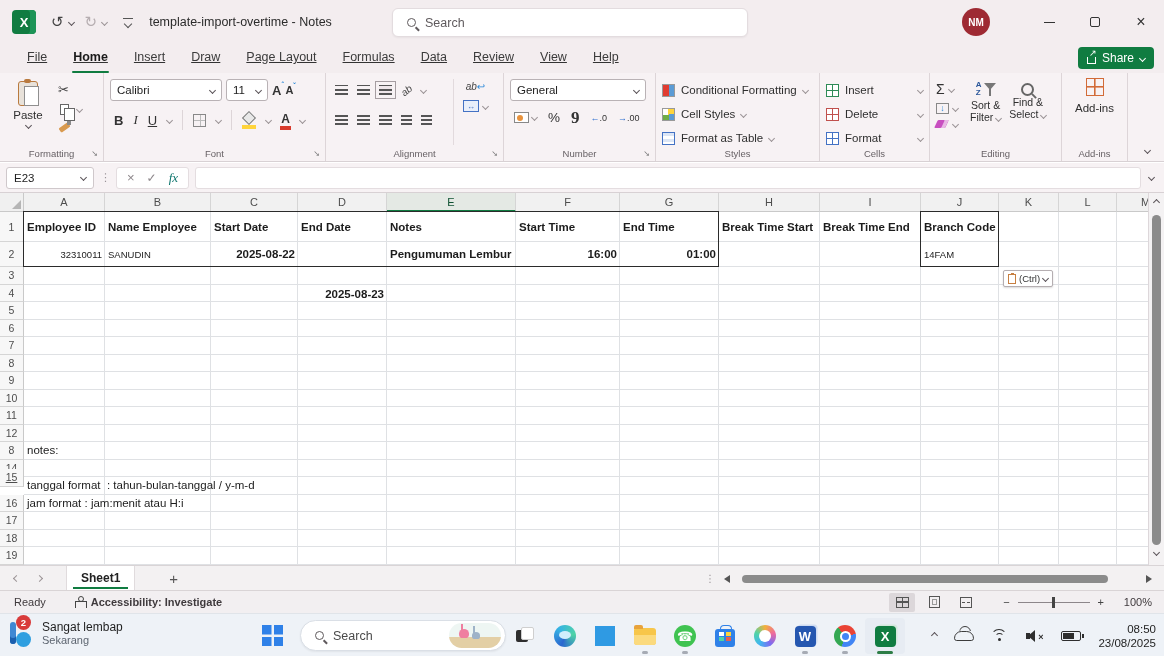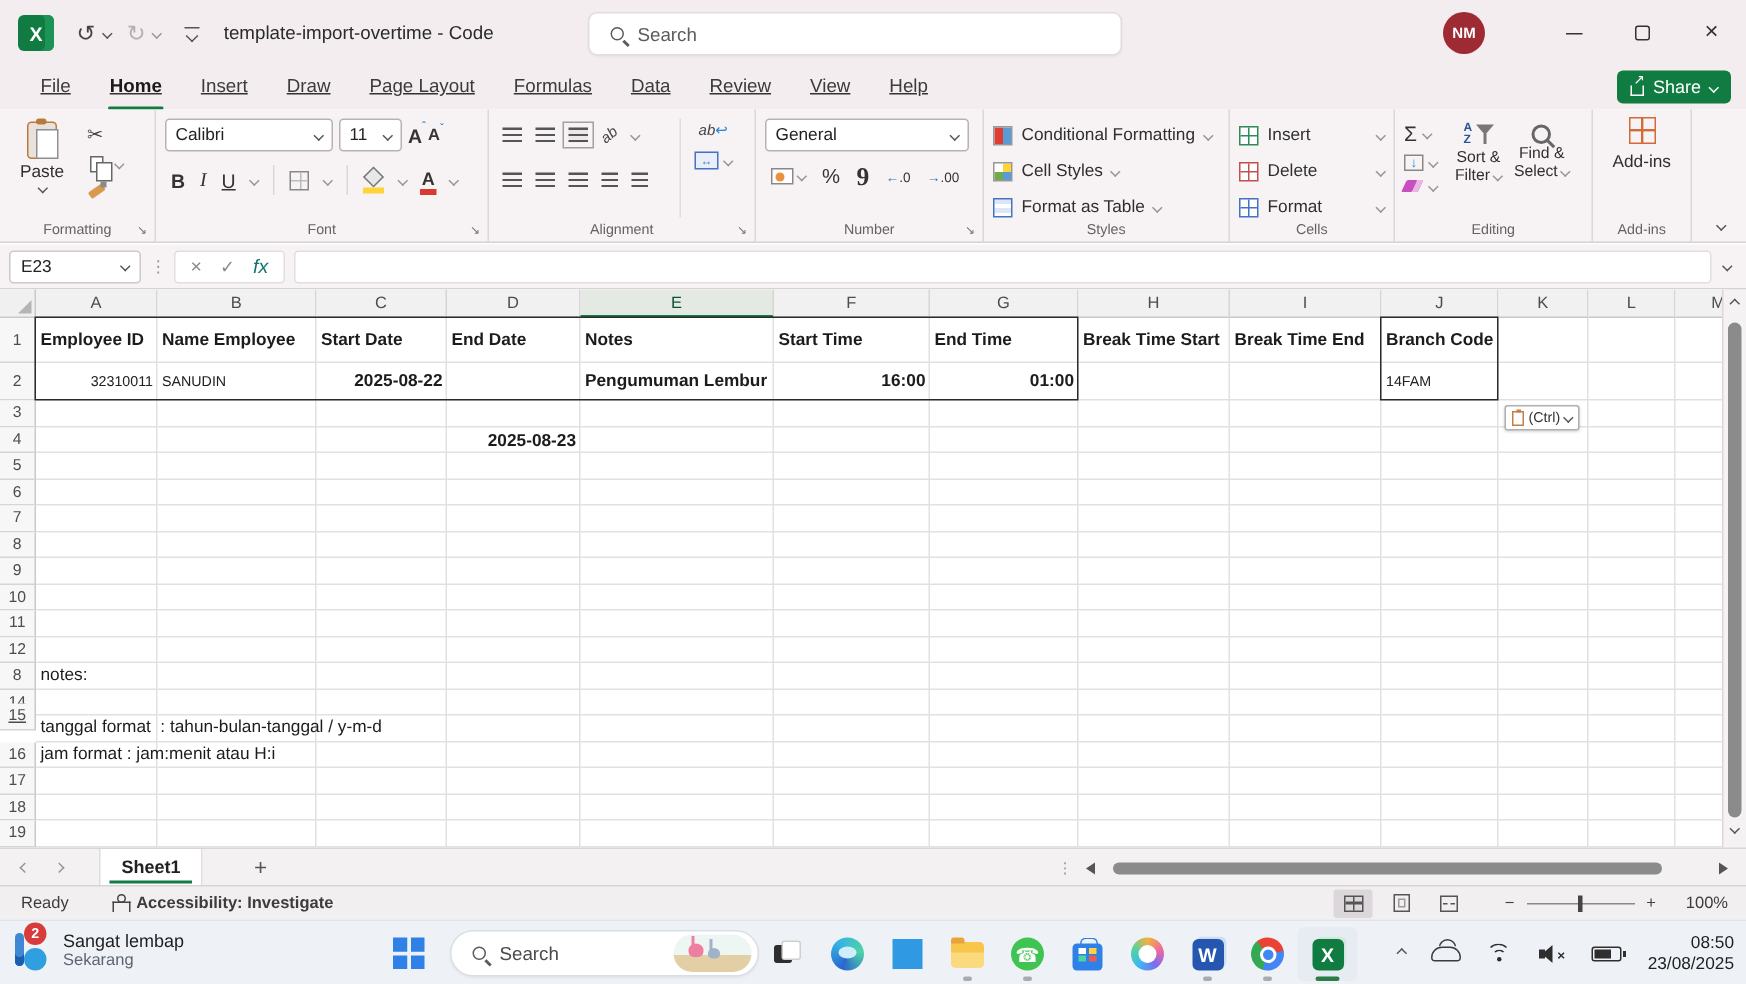--- a/index.html
+++ b/index.html
@@ -140,21 +140,21 @@
   .addins-ic { width:18px; height:18px; position:relative; margin-bottom:6px; }
   .addins-ic::before { content:""; position:absolute; inset:0; border:1.6px solid #d26b38; }
   .addins-ic::after { content:""; position:absolute; inset:0; background:linear-gradient(#d26b38,#d26b38) center/100% 1.6px no-repeat, linear-gradient(#d26b38,#d26b38) center/1.6px 100% no-repeat; }
   .collapse-rib { position:absolute; right:14px; bottom:8px; }
 
   
   .fbar { position:absolute; left:0; top:163px; width:1164px; height:30px; background:#f7f2f4; border-bottom:1px solid #d8d1d4; display:flex; align-items:center; }
   .namebox { width:88px; height:22px; background:#fff; border:1px solid #cfc8cb; border-radius:3px; margin-left:6px; display:flex; align-items:center; justify-content:space-between; padding:0 7px; font-size:11.5px; color:#222; }
   .fsplit { color:#9a9498; margin:0 6px; font-size:11px; letter-spacing:-1px; }
   .fx-btns { display:flex; gap:12px; align-items:center; background:#fff; border:1px solid #e4dde0; border-radius:3px; height:22px; padding:0 10px; color:#8d878b; }
-  .fx-btns .fx { font-family:Liberation Sans, sans-serif; font-style:italic; font-size:13px; color:#0f766e; }
+  .fx-btns .fx { font-family:Liberation Serif, serif; font-style:italic; font-size:13px; color:#0f766e; }
   .finput { flex:1; height:22px; background:#fff; border:1px solid #e4dde0; border-radius:3px; margin:0 8px 0 6px; padding:0 6px; font-size:11.5px; color:#222; }
   .fexpand { margin-right:10px; }
 
   
   .gridwrap { position:absolute; left:0; top:193px; width:1148px; height:372px; background:#fff; overflow:hidden; }
   .corner { position:absolute; left:0; top:0; width:24px; height:19px; background:#f0f0f0; border-right:1px solid #c9c9c9; border-bottom:1px solid #c9c9c9; }
   .corner::after { content:""; position:absolute; right:2px; bottom:2px; width:0; height:0; border-left:9px solid transparent; border-bottom:9px solid #b5b5b5; }
   .colhdr { position:absolute; top:0; height:19px; background:#f1f1f1; border-right:1px solid #d5d5d5; border-bottom:1px solid #c9c9c9; font-size:11px; color:#4d4d4d; text-align:center; line-height:18px; }
   .colhdr.sel { background:#e4e9e4; border-bottom:2px solid #107c41; color:#0f5132; }
   .rowhdr { position:absolute; left:0; width:24px; background:#f7f7f7; border-right:1px solid #c9c9c9; border-bottom:1px solid #d5d5d5; font-size:10.5px; color:#4d4d4d; text-align:center; }
@@ -273,21 +273,21 @@
 
 <div class="titlebar">
   <div class="xlogo">X</div>
   <div class="qat">
     <span class="btn">↺</span>
       <span class="chev mini"></span>
     <span class="btn dim">↻</span>
       <span class="chev mini lite"></span>
     <span class="customize"></span>
   </div>
-  <span class="doc-title">template-import-overtime - Code</span>
+  <span class="doc-title">template-import-overtime - Notes</span>
   <div class="tb-search">
     <span class="mag"></span>
     <span>Search</span>
   </div>
   <div class="tb-right">
     <div class="avatar">NM</div>
     <div class="wbtn">
         <span class="min"></span>
       </div>
     <div class="wbtn">

